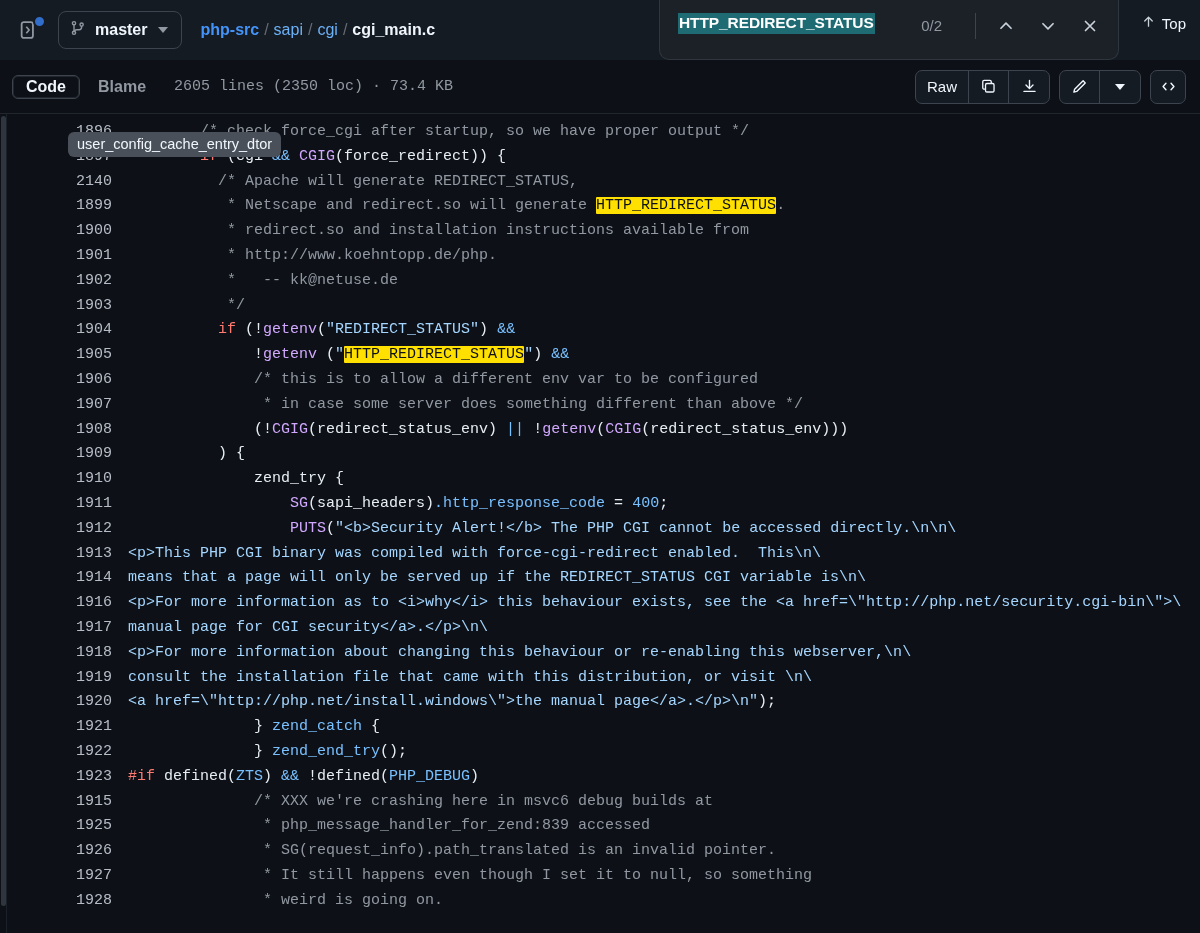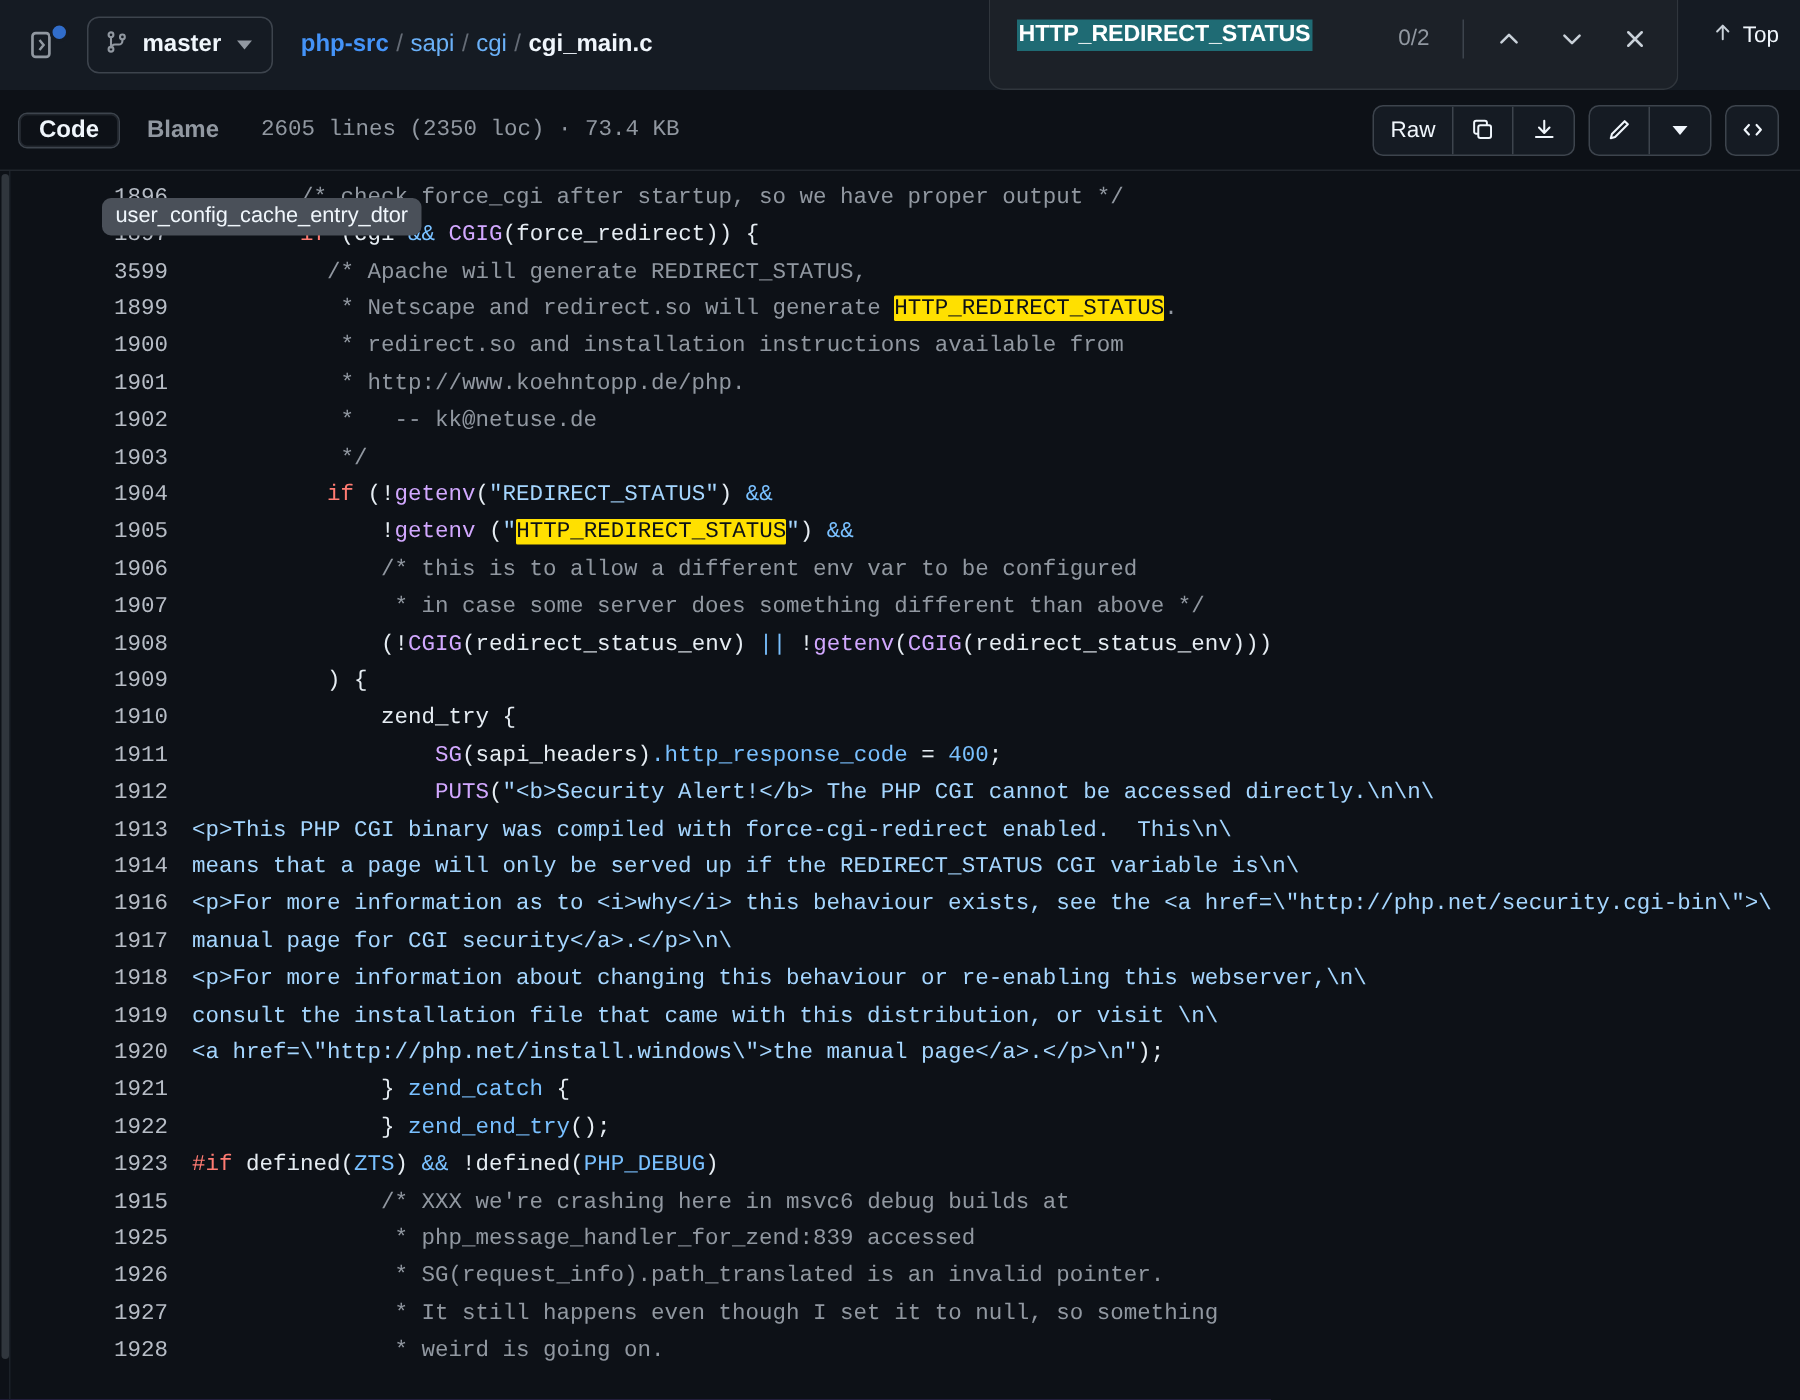--- a/index.html
+++ b/index.html
@@ -2,21 +2,21 @@
 <html><head>
 <meta charset="utf-8">
 <style>
   * { box-sizing: border-box; margin: 0; padding: 0; }
   html, body {
     width: 1200px; height: 933px;
     background: #0d1117;
     font-family: "Liberation Sans", sans-serif;
     overflow: hidden;
   }
-  .app { position: relative; width: 1200px; height: 933px; background: #8b5cf6; }
+  .app { position: relative; width: 1200px; height: 933px; background: #bef264; }
 
   
   .header {
     position: relative;
     height: 60px;
     background: #151b23;
     display: flex;
     align-items: center;
     padding: 0 10px 0 14px;
     gap: 10px;
@@ -81,21 +81,21 @@
   .find-value {
     display: inline-block;
     background: #1f6b74;
     color: #ffffff;
     font-size: 15.5px; font-weight: 700;
     padding: 1px 1px 2px 1px;
     letter-spacing: -0.1px;
   }
   .find-count {
     color: #9198a1; font-size: 15px; font-weight: 400;
-    margin: 0 10px 0 4px; white-space: nowrap;
+    margin: 0 21px 0 4px; white-space: nowrap;
   }
   .find-div { width: 1px; height: 26px; background: #3d444d; margin: 0 6px; }
   .icon-btn {
     width: 36px; height: 34px;
     display: flex; align-items: center; justify-content: center;
     border-radius: 6px; background: transparent; border: none;
     color: #9198a1;
   }
   .top-btn {
     position: absolute; right: 14px; top: 14px;
@@ -354,21 +354,21 @@
     <div class="code-lines" id="code-lines">
         <div class="ln-row">
           <div class="ln-num">1896</div>
           <div class="ln-code"><span class="id">        </span><span class="c">/* check force_cgi after startup, so we have proper output */</span></div>
         </div>
         <div class="ln-row">
           <div class="ln-num">1897</div>
           <div class="ln-code"><span class="id">        </span><span class="k">if</span><span class="id"> (cgi </span><span class="op">&amp;&amp;</span><span class="id"> </span><span class="fn">CGIG</span><span class="id">(force_redirect)) {</span></div>
         </div>
         <div class="ln-row">
-          <div class="ln-num">3599</div>
+          <div class="ln-num">2140</div>
           <div class="ln-code"><span class="id">          </span><span class="c">/* Apache will generate REDIRECT_STATUS,</span></div>
         </div>
         <div class="ln-row">
           <div class="ln-num">1899</div>
           <div class="ln-code"><span class="id">           </span><span class="c">* Netscape and redirect.so will generate </span><span class="hl">HTTP_REDIRECT_STATUS</span><span class="c">.</span></div>
         </div>
         <div class="ln-row">
           <div class="ln-num">1900</div>
           <div class="ln-code"><span class="id">           </span><span class="c">* redirect.so and installation instructions available from</span></div>
         </div>

